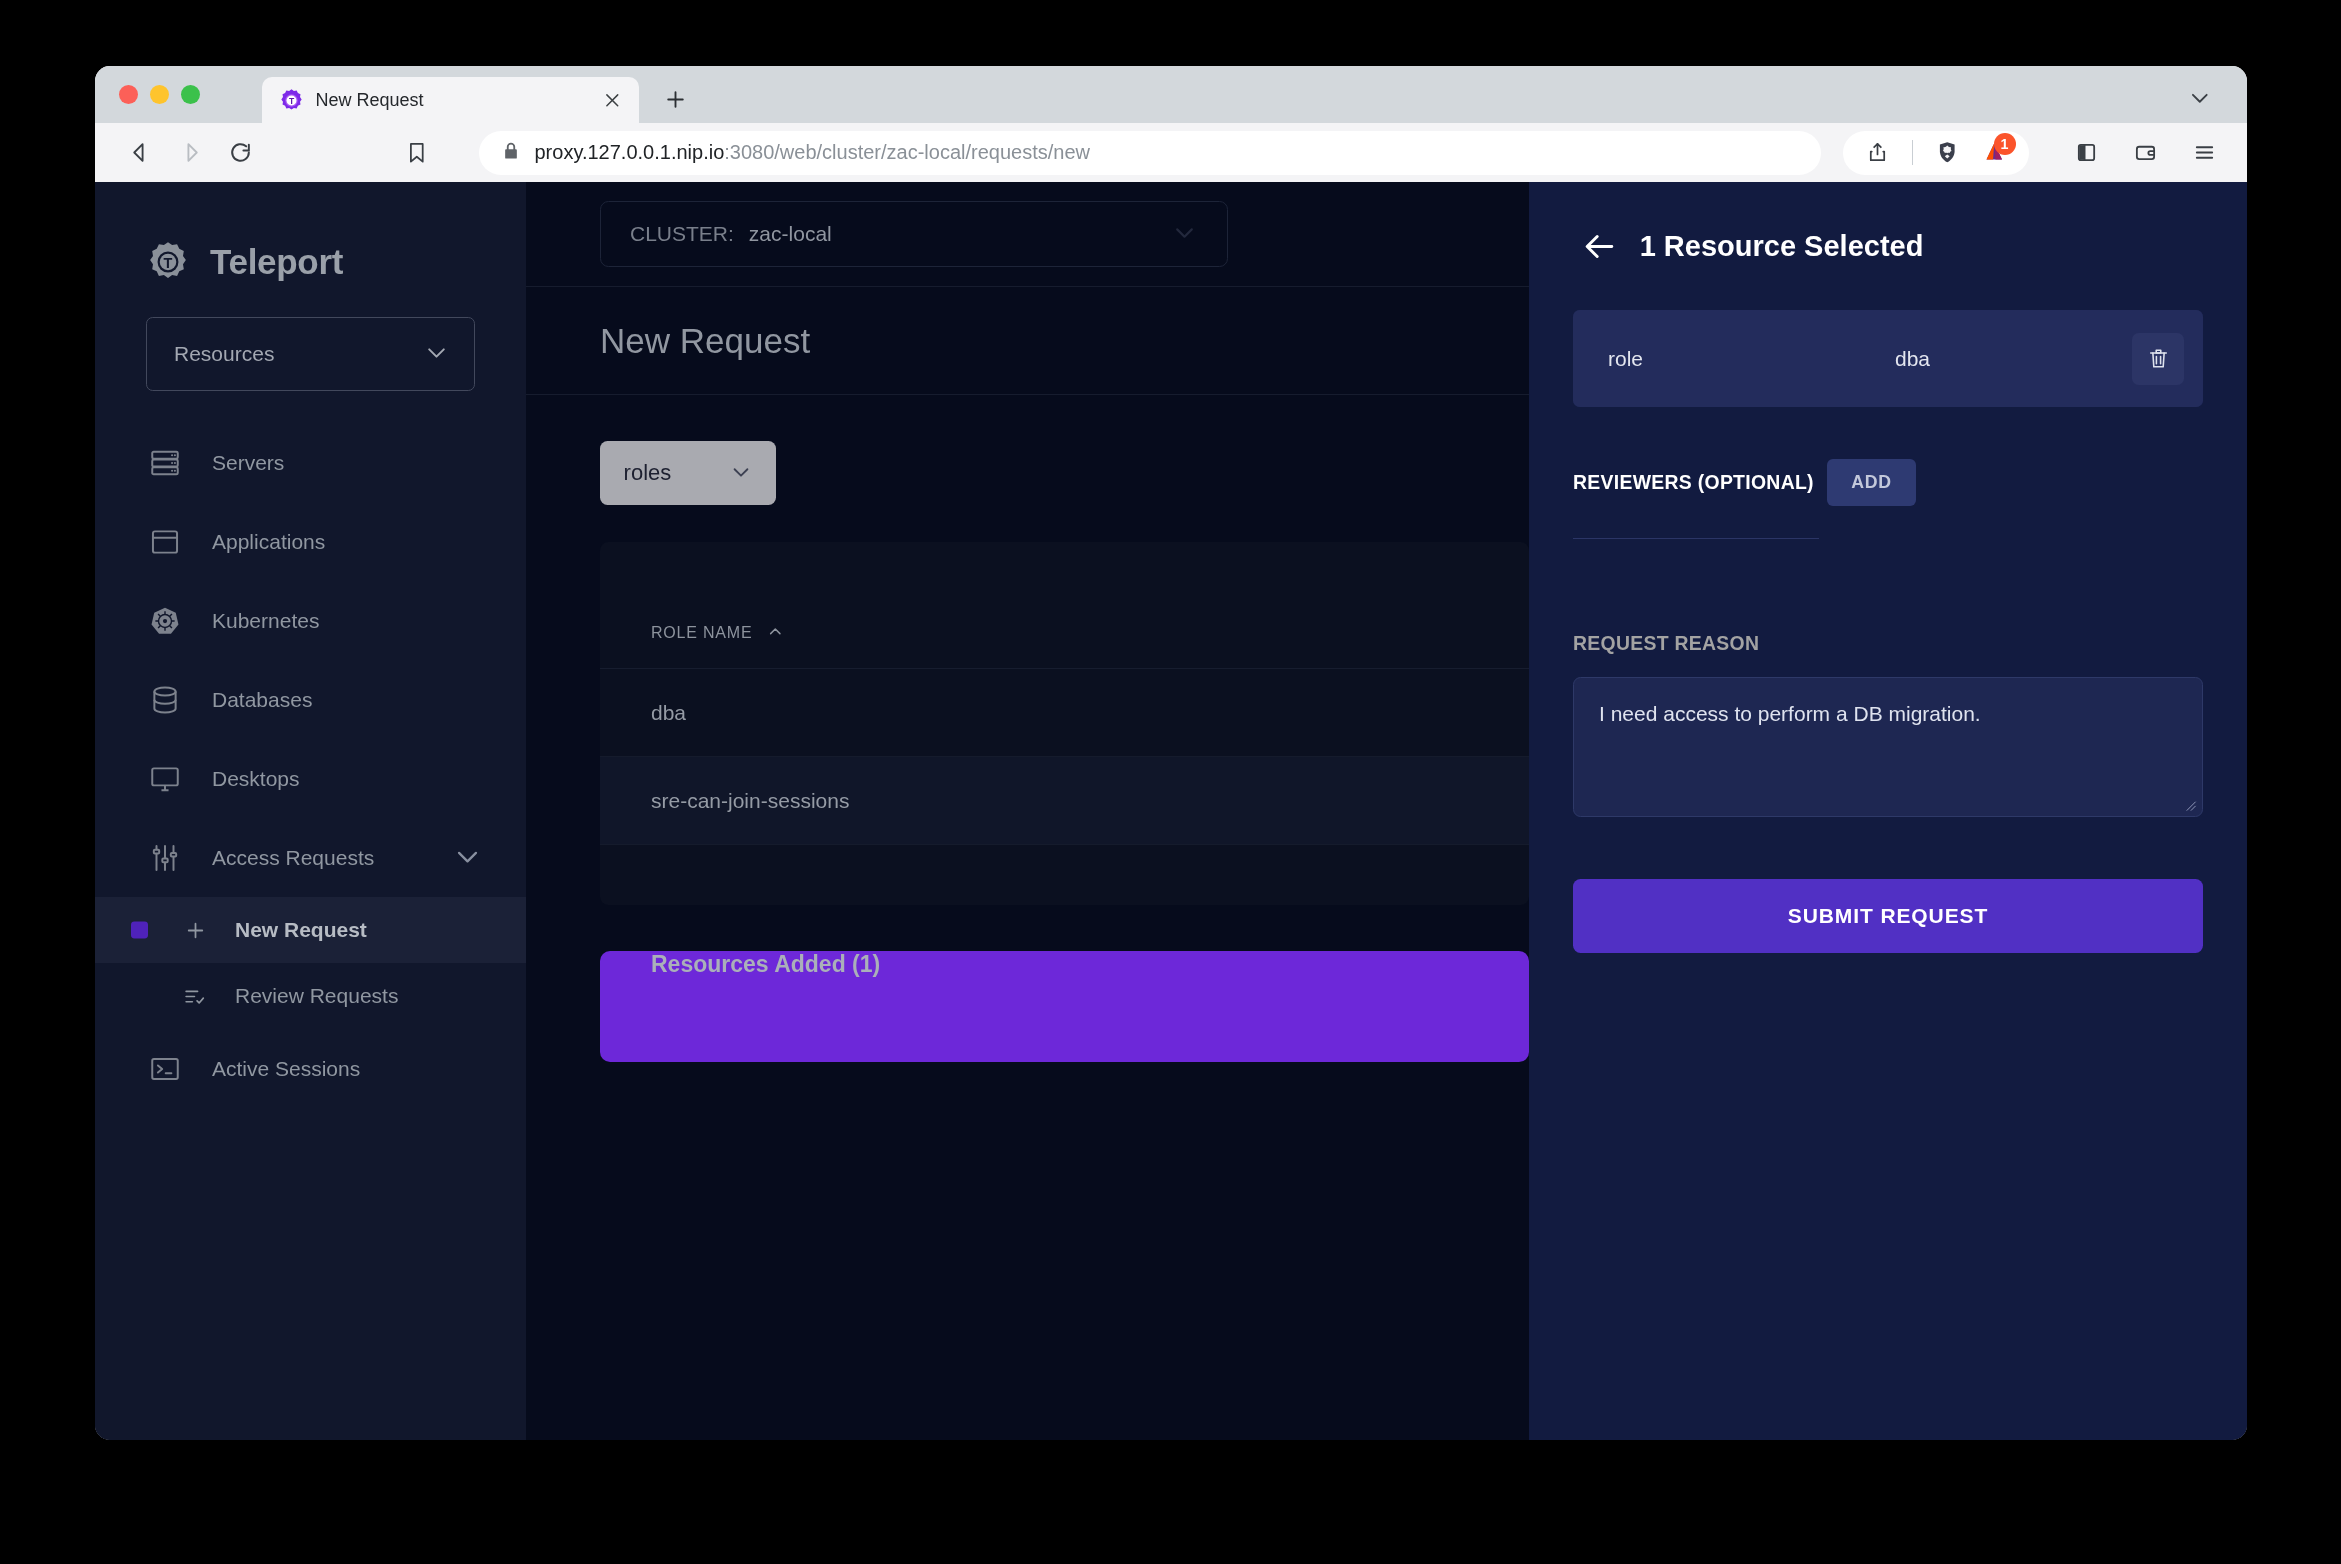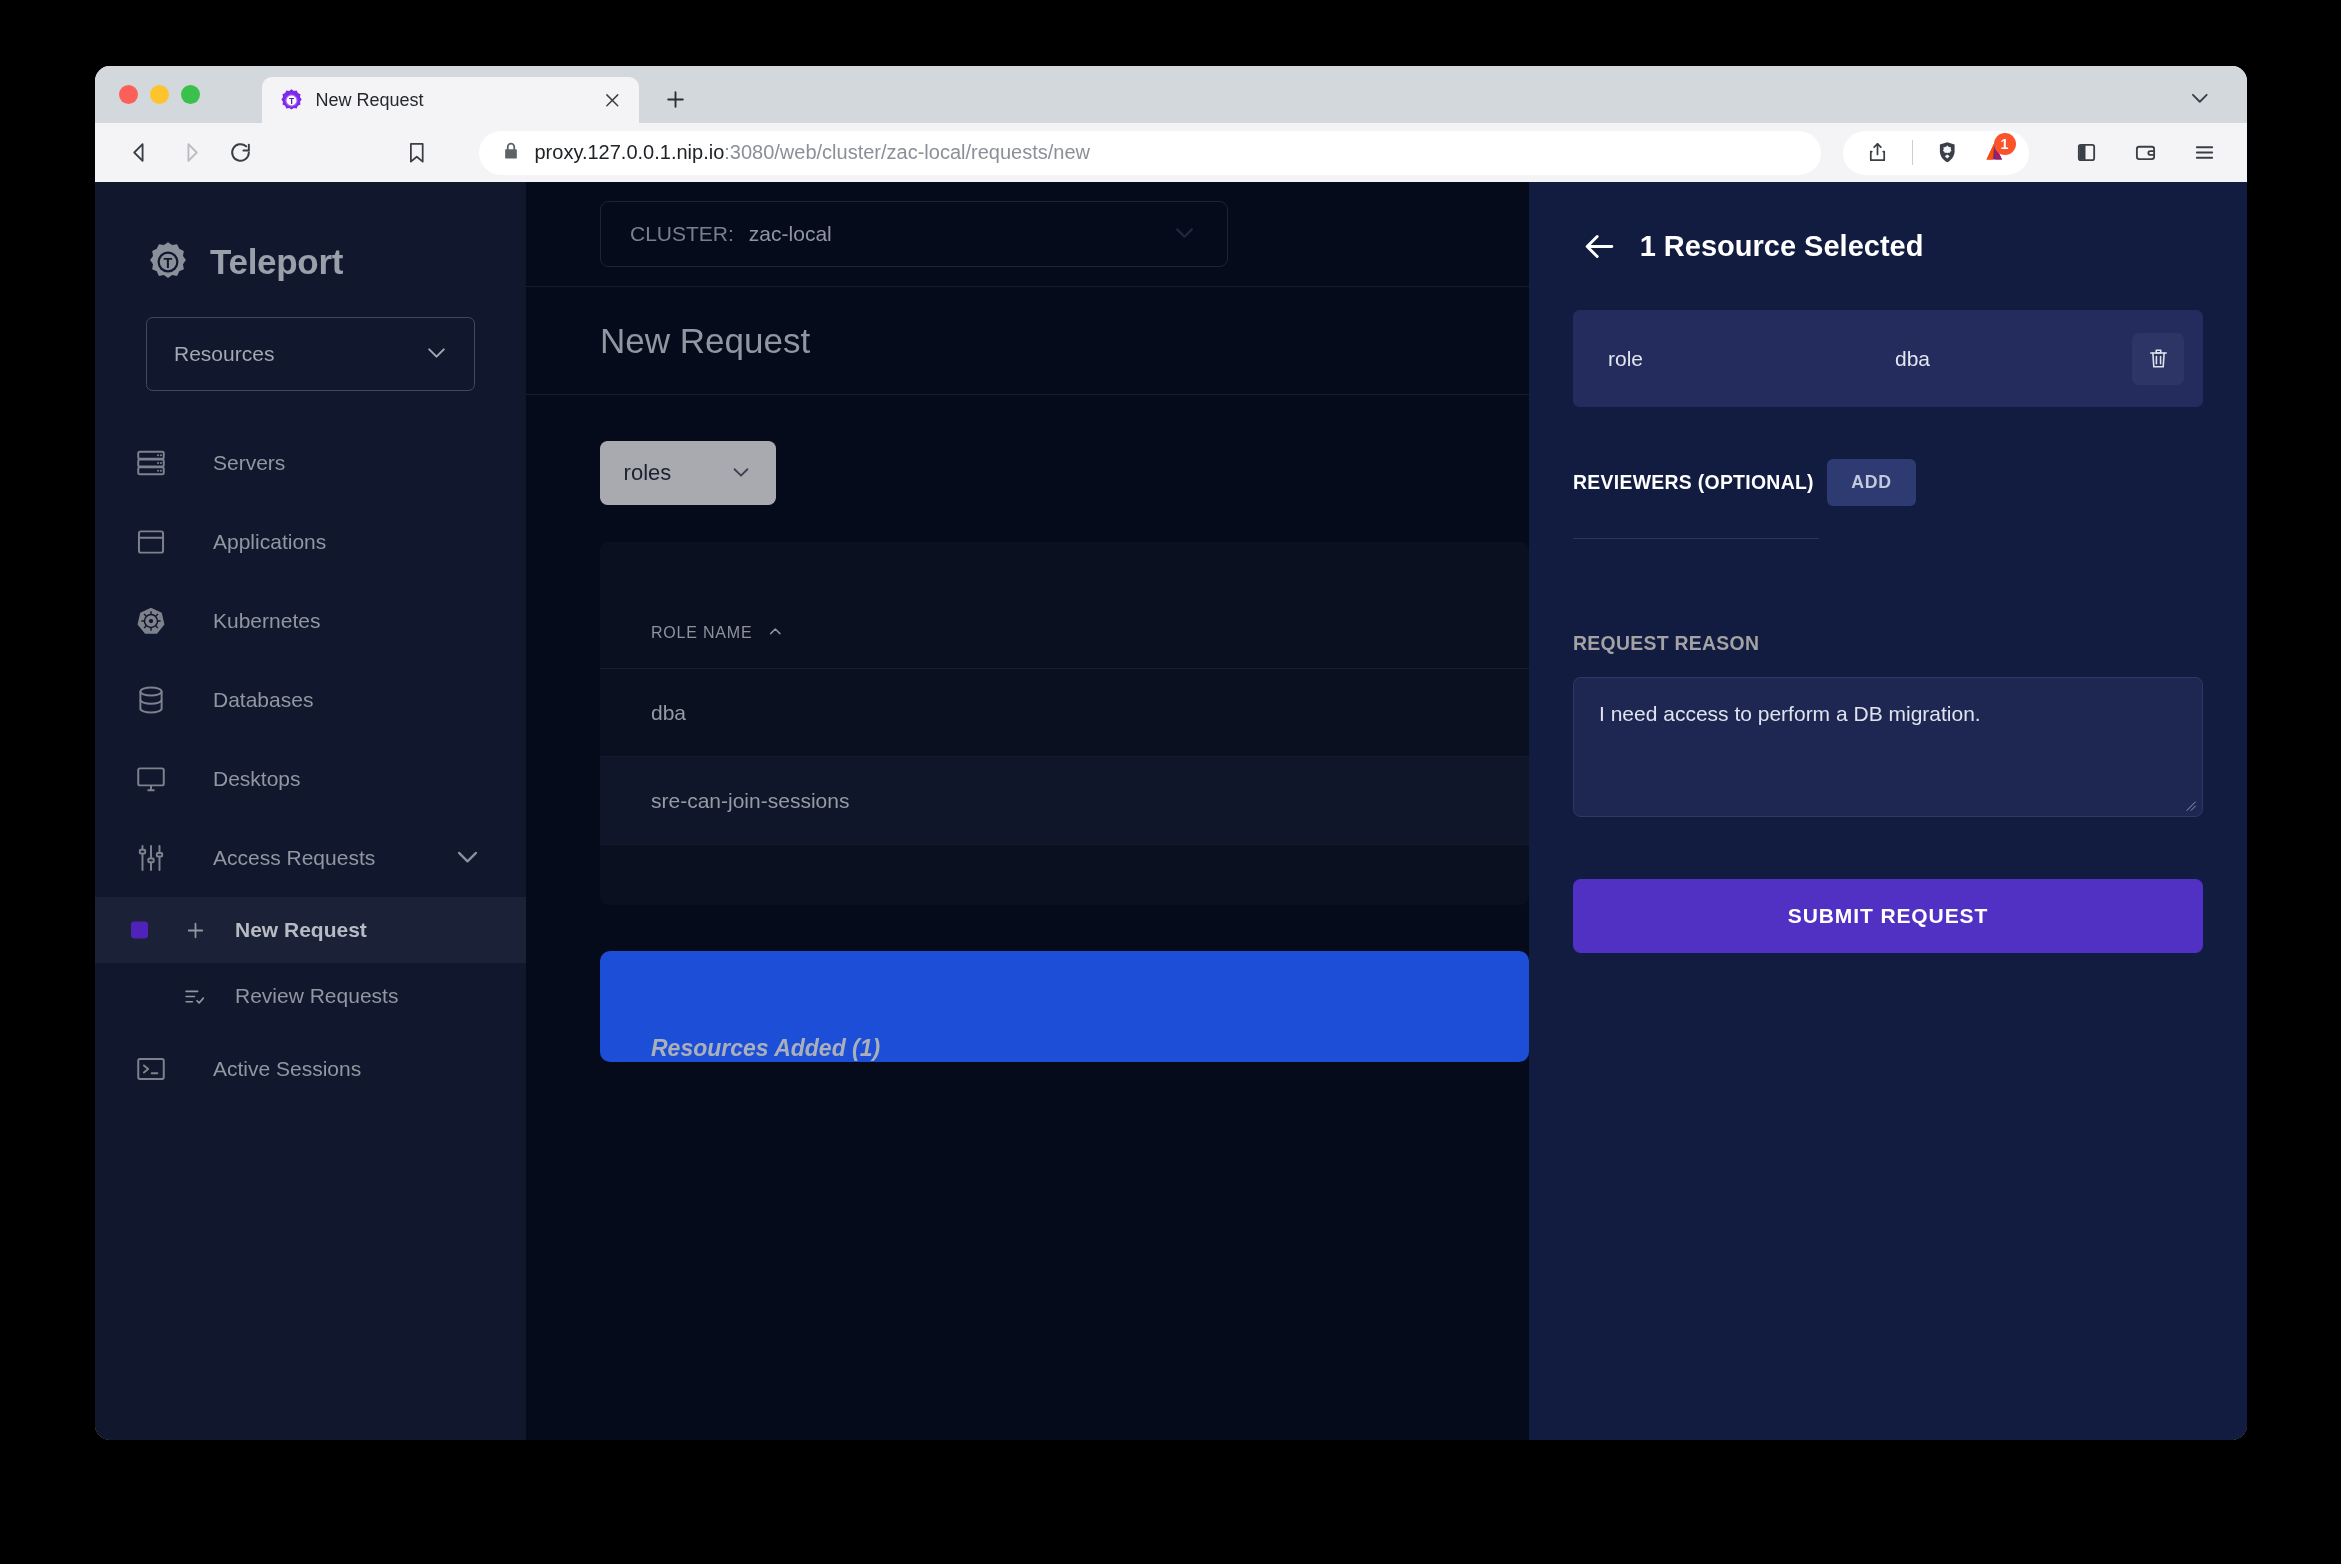--- a/index.html
+++ b/index.html
@@ -177,22 +177,22 @@
     display: flex; align-items: center;
     justify-content: space-between;
     padding: 0 25px 0 27px;
   }
   .cluster-select-label { font-size: 21px; color: #a3a8b2; }
 
   .nav-list { margin-top: 32px; }
   .nav-item {
     display: flex; align-items: center;
     height: 79px;
-    padding-left: 37px;
-    gap: 44px;
+    padding-left: 51px;
+    gap: 29px;
     position: relative;
   }
   .nav-item .nav-icon {
     width: 37px; height: 37px; flex: 0 0 37px;
     display: flex; align-items: center; justify-content: center;
     color: #7d828d;
   }
   .nav-label { font-size: 21px; color: #9097a1; }
   .nav-item .nav-chevron { margin-left: auto; margin-right: 44px; color: #8990a0; }
 
@@ -287,26 +287,25 @@
     height: 88px;
     display: flex; align-items: center;
     padding-left: 51px;
     border-bottom: 0.8px solid #151b2c;
   }
   .tr.alt { background: #101629; }
   .td { font-size: 21px; color: #959ba5; }
 
   .resources-added {
     margin: 46px 0 0 74px;
-    background: #1d4ed8;
+    background: #6d28d9;
     border-radius: 10px;
     height: 111px;
-    display: flex; align-items: flex-end;
+    display: flex; align-items: flex-start;
     padding-left: 51px;
-    font-style: italic;
   }
   .resources-added-label {
     font-size: 23px; font-weight: 700; color: #aab0b9;
   }
 
   
   .drawer {
     width: 718px;
     flex: 0 0 718px;
     background: #121B40;

